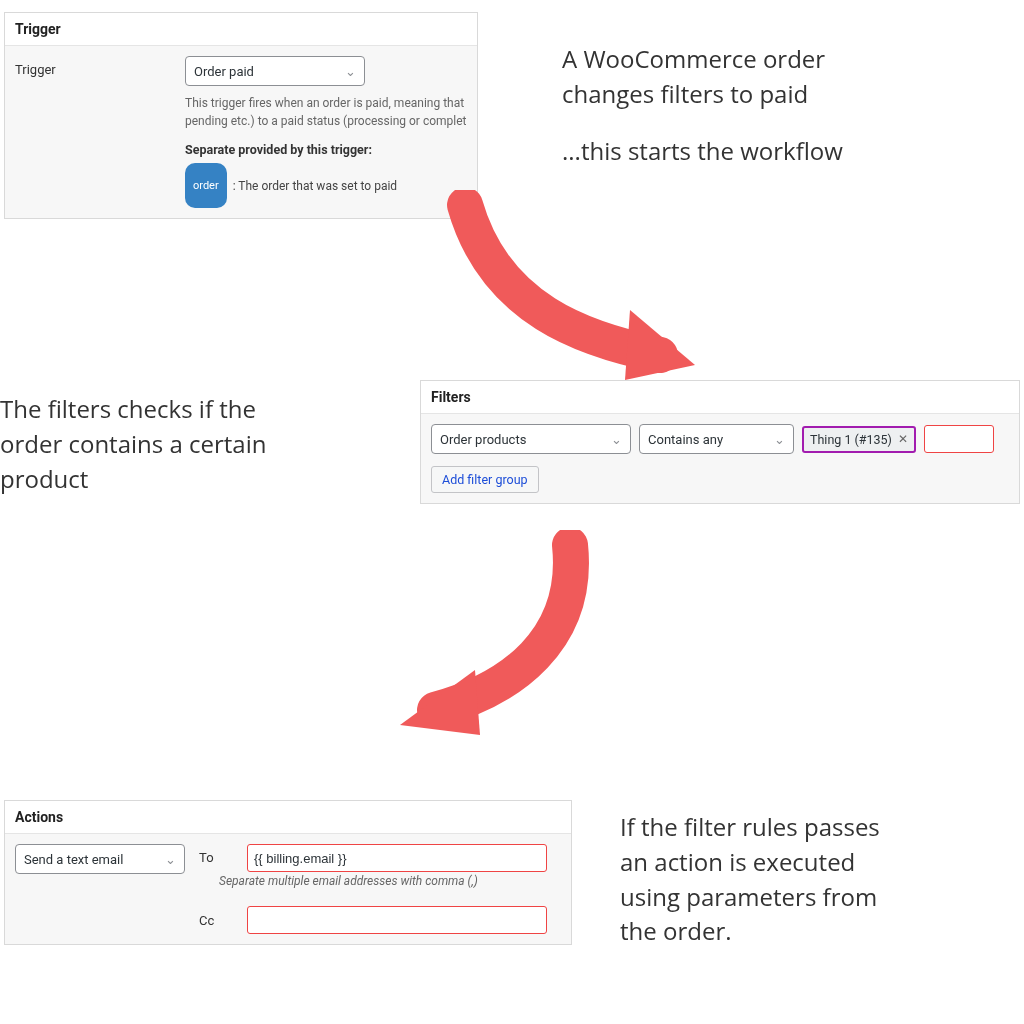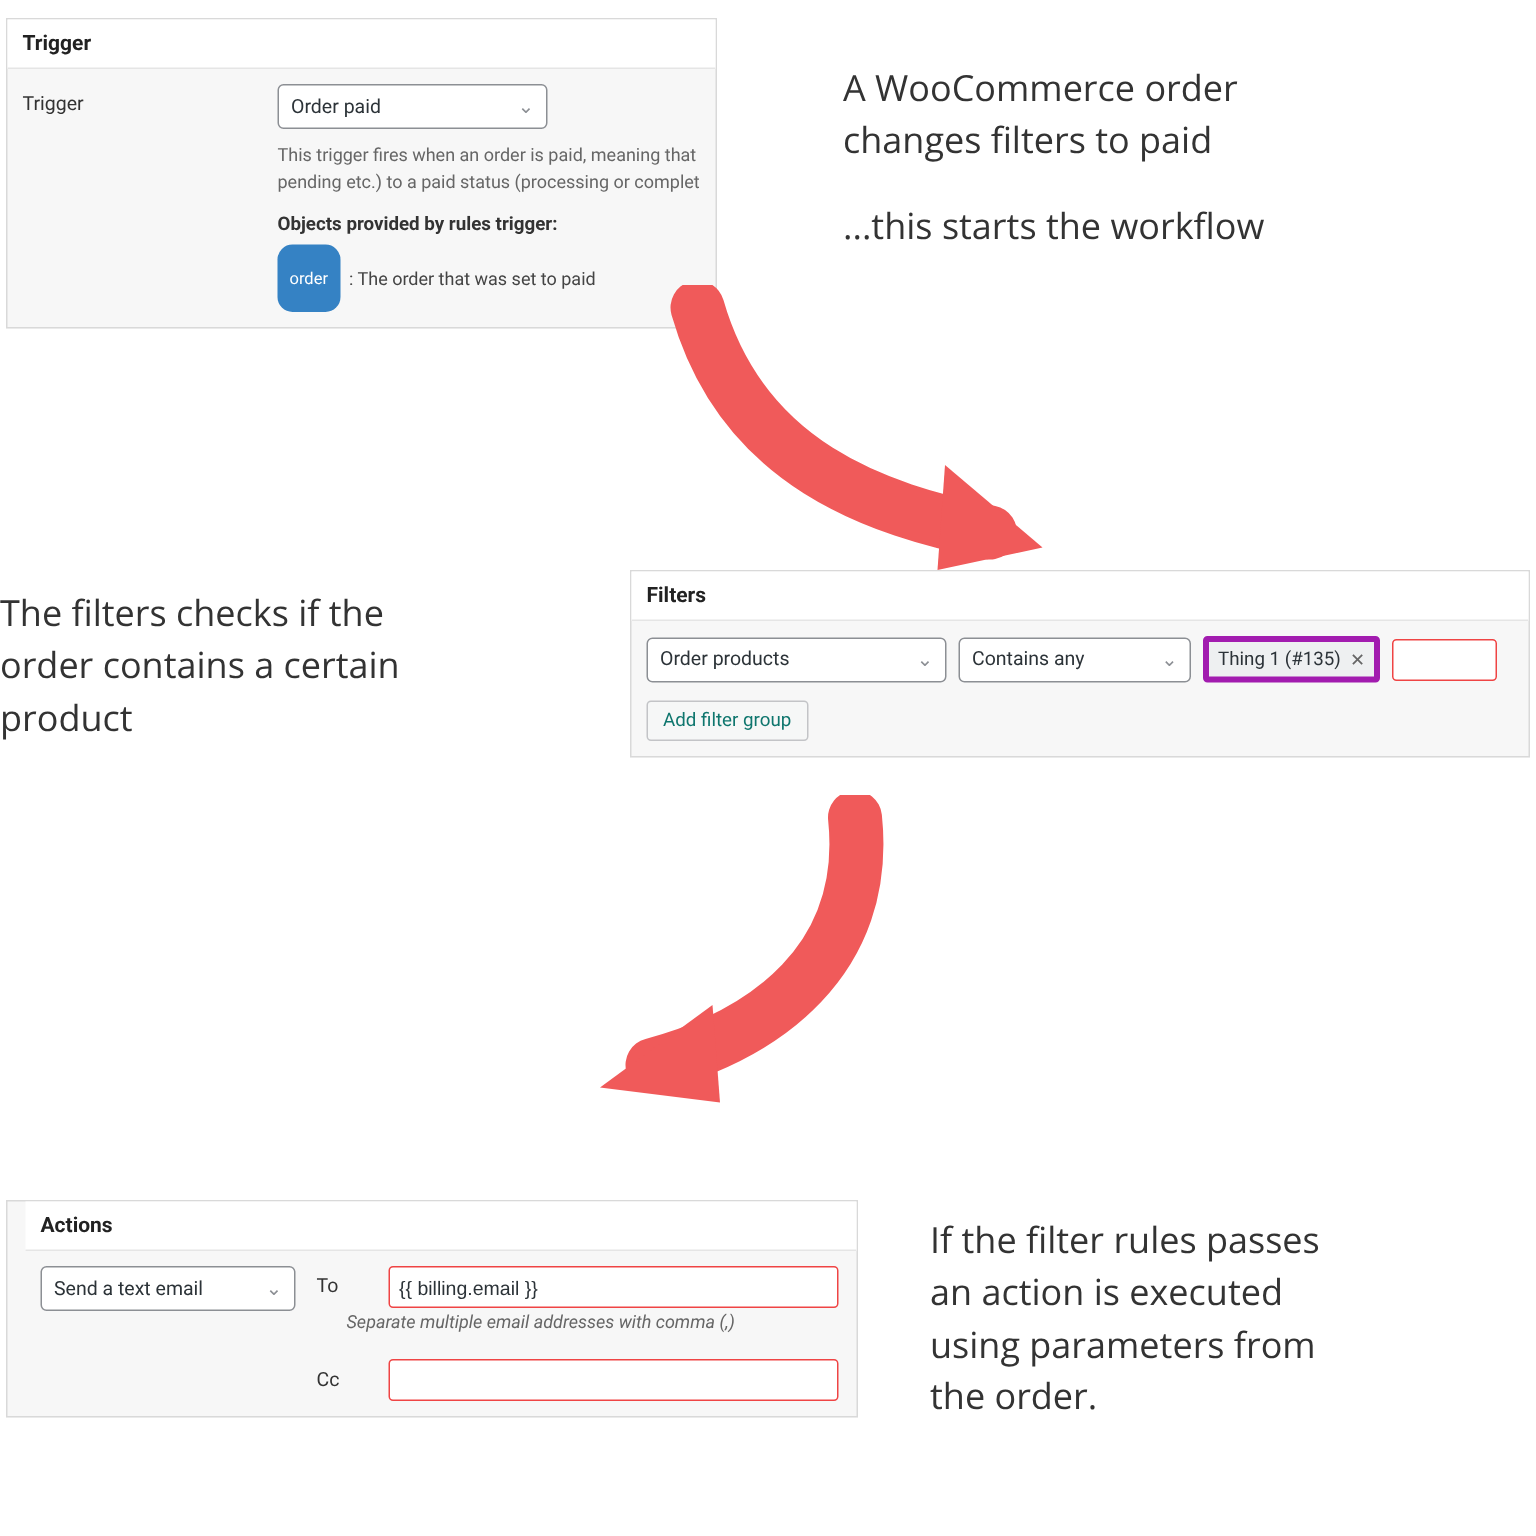--- a/index.html
+++ b/index.html
@@ -8,22 +8,22 @@
   .panel-header{font-weight:700;font-size:14px;color:#222;padding:8px 10px;border-bottom:1px solid #e5e5e5;background:#fff}
   .panel-body{padding:10px}
   .row{display:flex;align-items:flex-start}
   .lbl{font-size:13px;color:#333}
   .select{display:flex;align-items:center;justify-content:space-between;background:#fff;border:1px solid #8c8f94;border-radius:4px;height:30px;padding:0 8px;font-size:13px;color:#2c3338;box-sizing:border-box;cursor:pointer}
   .select .chev{margin-left:8px;color:#8c8f94}
   .help{font-size:12px;color:#666;line-height:1.5}
   .subhead{font-size:12.5px;font-weight:700;color:#333;margin-top:12px}
   .pill{display:inline-block;background:#3582c4;color:#fff;border-radius:10px;font-size:11px;padding:16px 8px;margin-right:6px}
   .pill-desc{font-size:12px;color:#444}
-  .btn{display:inline-block;background:#f6f7f7;border:1px solid #c3c4c7;border-radius:3px;font-size:12.5px;color:#0f766e;padding:5px 10px;cursor:pointer}
-  .token{display:inline-flex;align-items:center;background:#eef0f1;border:4px solid #a21caf;border-radius:3px;font-size:12.5px;color:#2c3338;padding:4px 6px}
+  .btn{display:inline-block;background:#f6f7f7;border:1px solid #c3c4c7;border-radius:3px;font-size:12.5px;color:#1d4ed8;padding:5px 10px;cursor:pointer}
+  .token{display:inline-flex;align-items:center;background:#eef0f1;border:2px solid #a21caf;border-radius:3px;font-size:12.5px;color:#2c3338;padding:4px 6px}
   .token .x{margin-left:6px;color:#666;font-size:12px}
   .input{background:#fff;border:1px solid #ef4444;border-radius:3px;height:28px;font-size:13px;color:#2c3338;padding:0 6px;box-sizing:border-box}
   .annot{position:absolute;font-family:"Open Sans","Segoe UI",sans-serif;font-weight:400;color:#333;font-size:24px;line-height:1.45}
   .arrow{position:absolute}
   .arrow svg{display:block}
 </style>
 </head>
 <body>
 
 <div class="stage">
@@ -32,21 +32,21 @@
     <div class="panel-header">Trigger</div>
     <div class="panel-body">
       <div class="row">
         <div class="lbl" style="width:170px;padding-top:6px">Trigger</div>
         <div style="flex:1">
           <div class="select" style="width:180px">
             <span>Order paid</span>
             <span class="chev">⌄</span>
           </div>
           <div class="help" style="margin-top:8px">This trigger fires when an order is paid, meaning that pending etc.) to a paid status (processing or complet</div>
-          <div class="subhead">Objects provided by rules trigger:</div>
+          <div class="subhead">Separate provided by this trigger:</div>
           <div style="margin-top:6px;display:flex;align-items:center">
             <span class="pill">order</span>
             <span class="pill-desc">: The order that was set to paid</span>
           </div>
         </div>
       </div>
     </div>
   </div>
 
   <div class="annot" style="left:562px;top:42px;width:420px">
@@ -92,21 +92,21 @@
     <div>product</div>
   </div>
 
   <div class="arrow" style="left:380px;top:530px;width:230px;height:220px">
     <svg viewBox="0 0 230 220" width="230" height="220">
       <path d="M190 15 C 200 110, 130 160, 55 180" stroke="#f05a5a" stroke-width="36" fill="none" stroke-linecap="round"></path>
       <path d="M95 140 L20 195 L100 205 Z" fill="#f05a5a"></path>
     </svg>
   </div>
 
-  <div class="panel" style="left:4px;top:800px;width:568px;padding-left:12px;">
+  <div class="panel" style="left:4px;top:800px;width:568px;">
     <div class="panel-header">Actions</div>
     <div class="panel-body">
       <div class="row" style="gap:14px">
         <div class="select" style="width:170px;height:30px">
           <span>Send a text email</span>
           <span class="chev">⌄</span>
         </div>
         <div style="flex:1">
           <div class="row" style="">
             <div class="lbl" style="width:48px;padding-top:6px">To</div>

